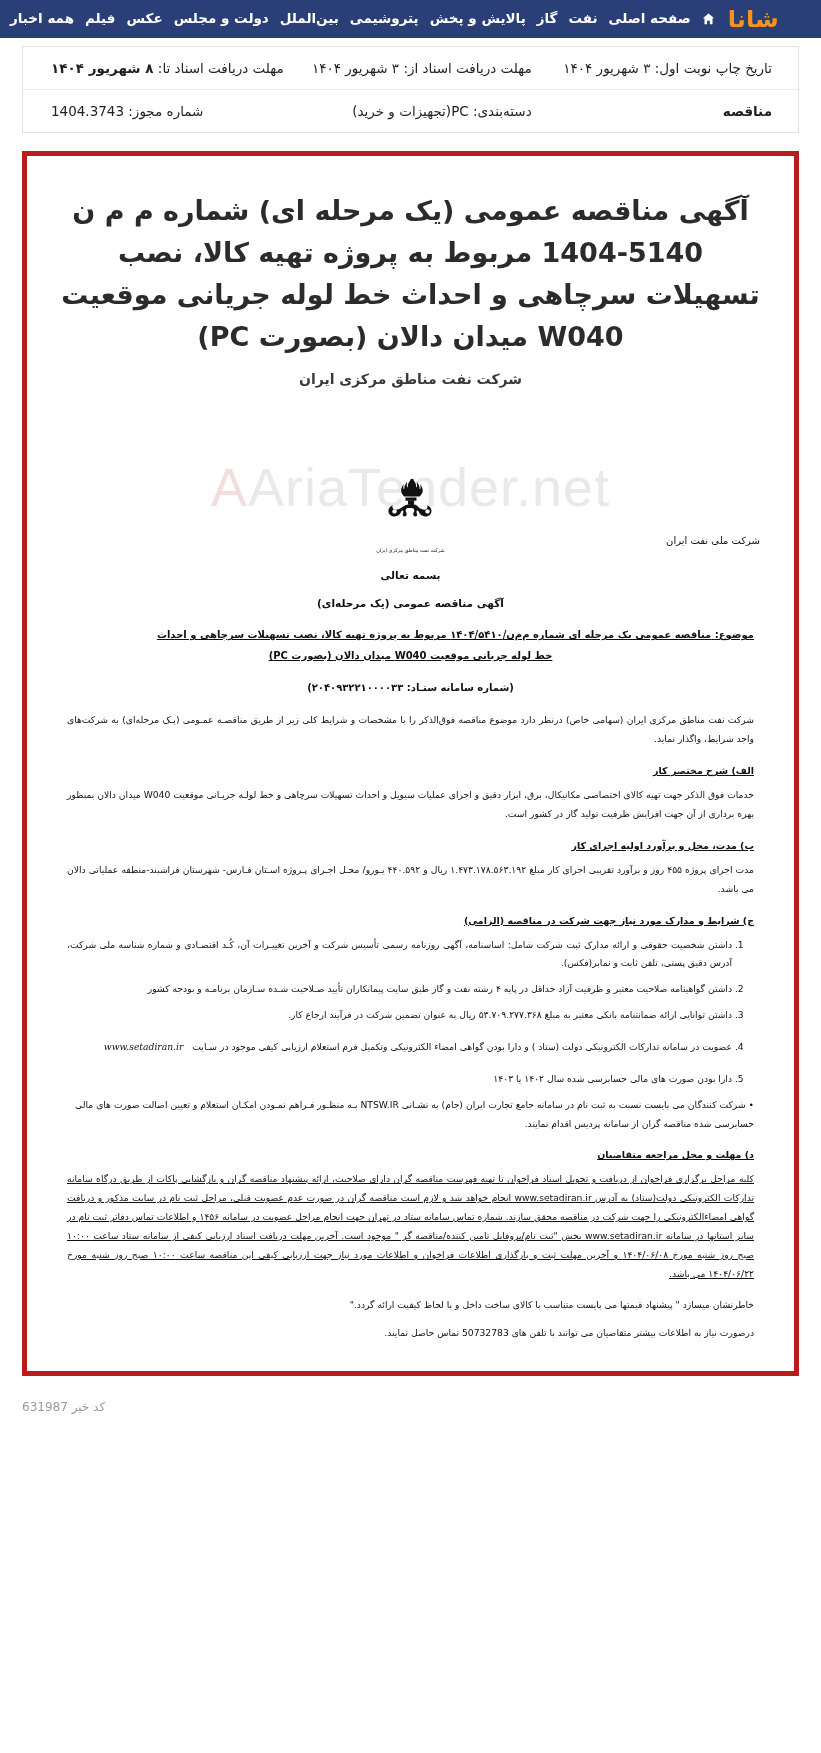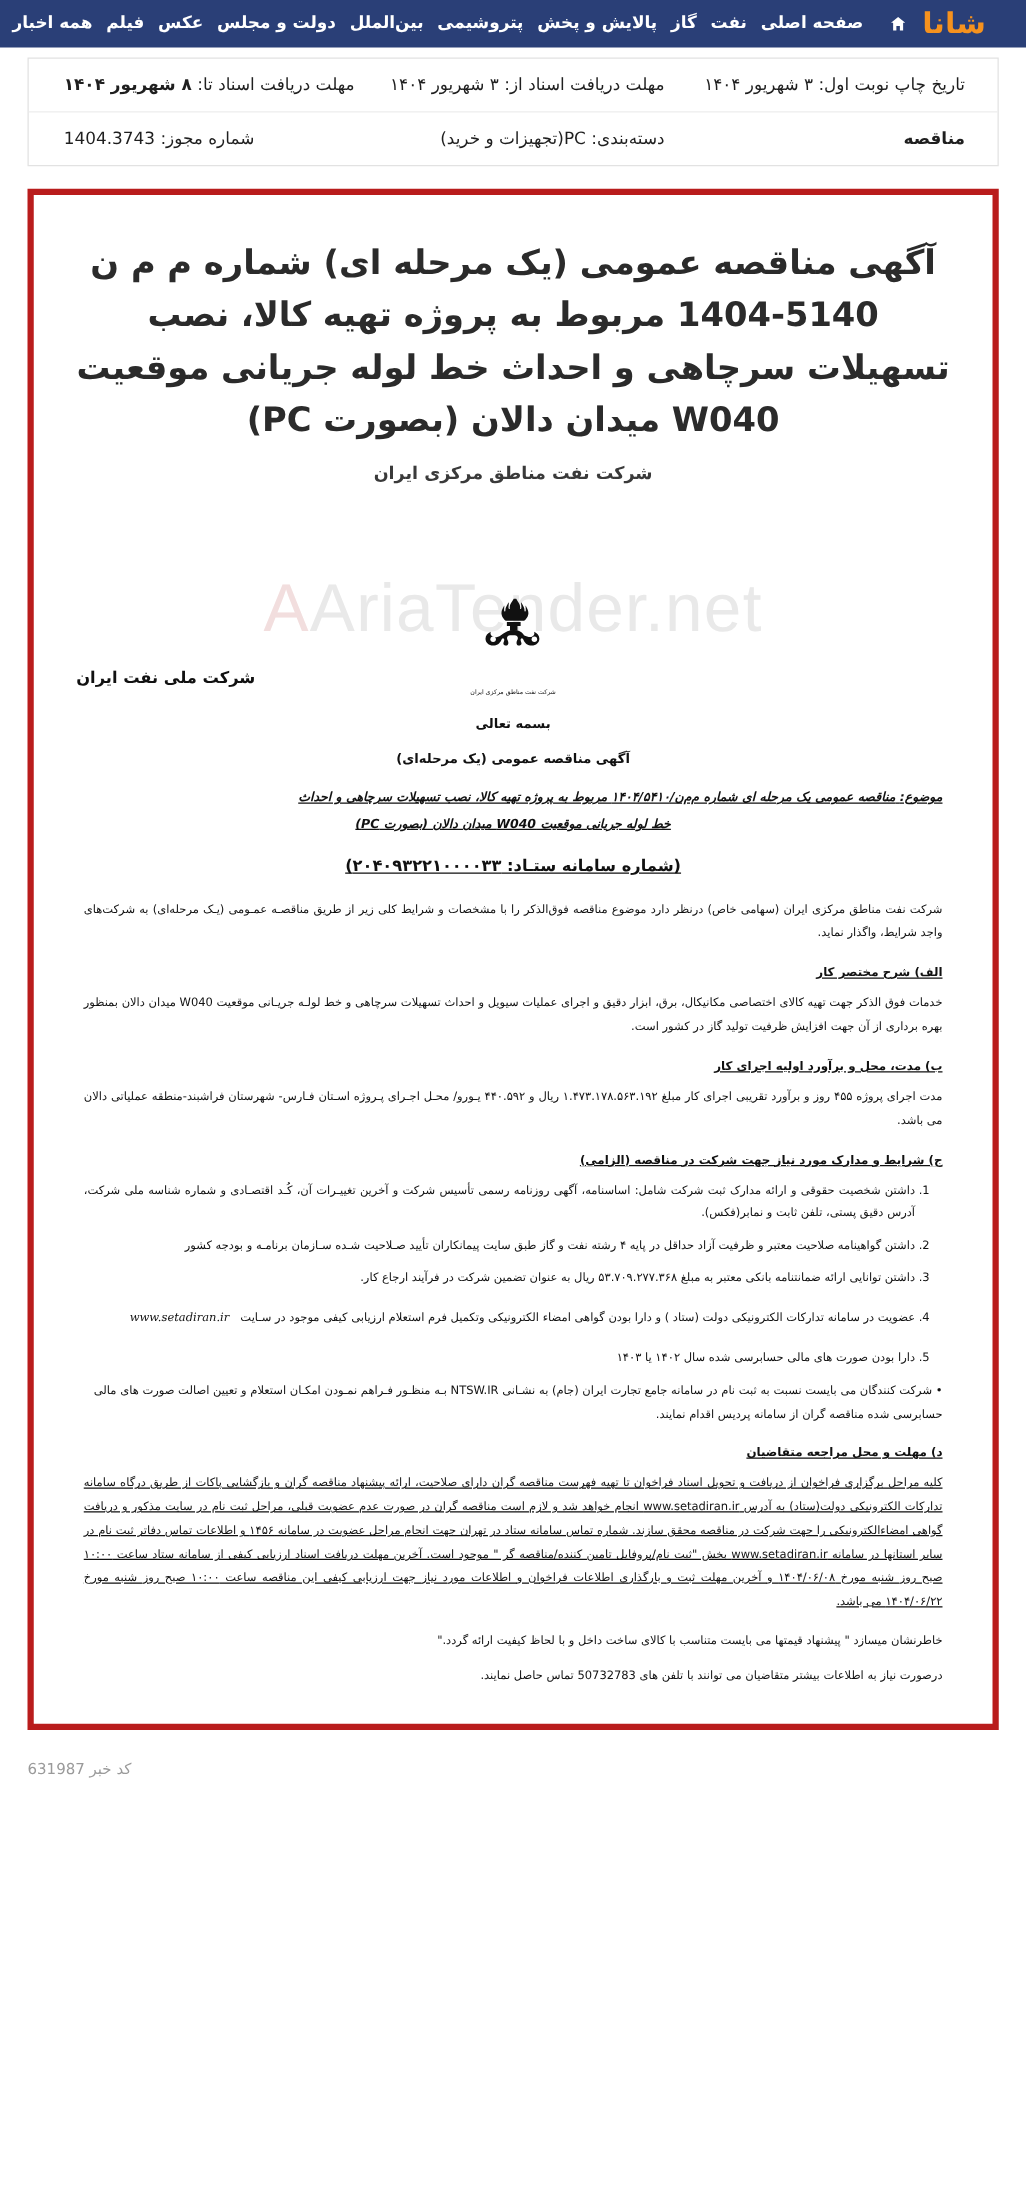--- a/index.html
+++ b/index.html
@@ -46,21 +46,21 @@
     flex-direction: row;
   }
   .nav-item {
     color: #ffffff;
     font-size: 13.5px;
     font-weight: bold;
     white-space: nowrap;
     cursor: pointer;
     line-height: 1;
   }
-  .nav-item.home { display: flex; align-items: center; gap: 21px; text-align: right; }
+  .nav-item.home { display: flex; align-items: center; gap: 11px; text-align: right; }
   .home-icon {
     display: inline-block;
     width: 13px; height: 12px;
     position: relative;
   }
   .home-icon svg { display:block; }
 
   
   .info-card {
     margin: 8px 22px 0 22px;
@@ -131,48 +131,46 @@
   
   .doc {
     position: relative;
     z-index: 1;
     margin-top: 90px;
     font-family: "DejaVu Sans", "Liberation Sans", sans-serif;
     color: #111;
   }
   .logo-wrap { text-align: center; margin-bottom: 6px; }
   .nioc-caption1 {
-    text-align: left; font-size: 13px; font-weight: bold; color:#111;
+    text-align: right; font-size: 10px; font-weight: normal; color:#111;
     letter-spacing: .5px; margin-top: 2px;
   }
   .nioc-caption2 {
     text-align: center; font-size: 5px; color:#111; margin-top: 1px;
   }
   .center-line {
     text-align: center;
     font-weight: bold;
     font-size: 10.5px;
     margin: 16px 0;
     color:#111;
   }
   .subject {
     font-size: 10px;
     font-weight: bold;
     text-align: justify;
     line-height: 2.05;
     margin: 14px 6px 0 6px;
-    font-style: italic;
   }
   .subject .u { text-decoration: underline; }
   .subject-l2 { text-align: center; }
   .sys-no {
     text-align: center;
-    font-size: 13px;
-    font-weight: bold;
-    text-decoration: underline;
+    font-size: 10px;
+    font-weight: bold;
     margin: 16px 0 18px 0;
   }
   p.body {
     font-size: 9.2px;
     line-height: 2.05;
     text-align: justify;
     margin: 0 6px 14px 6px;
     color: #111;
   }
   .sec-head {

